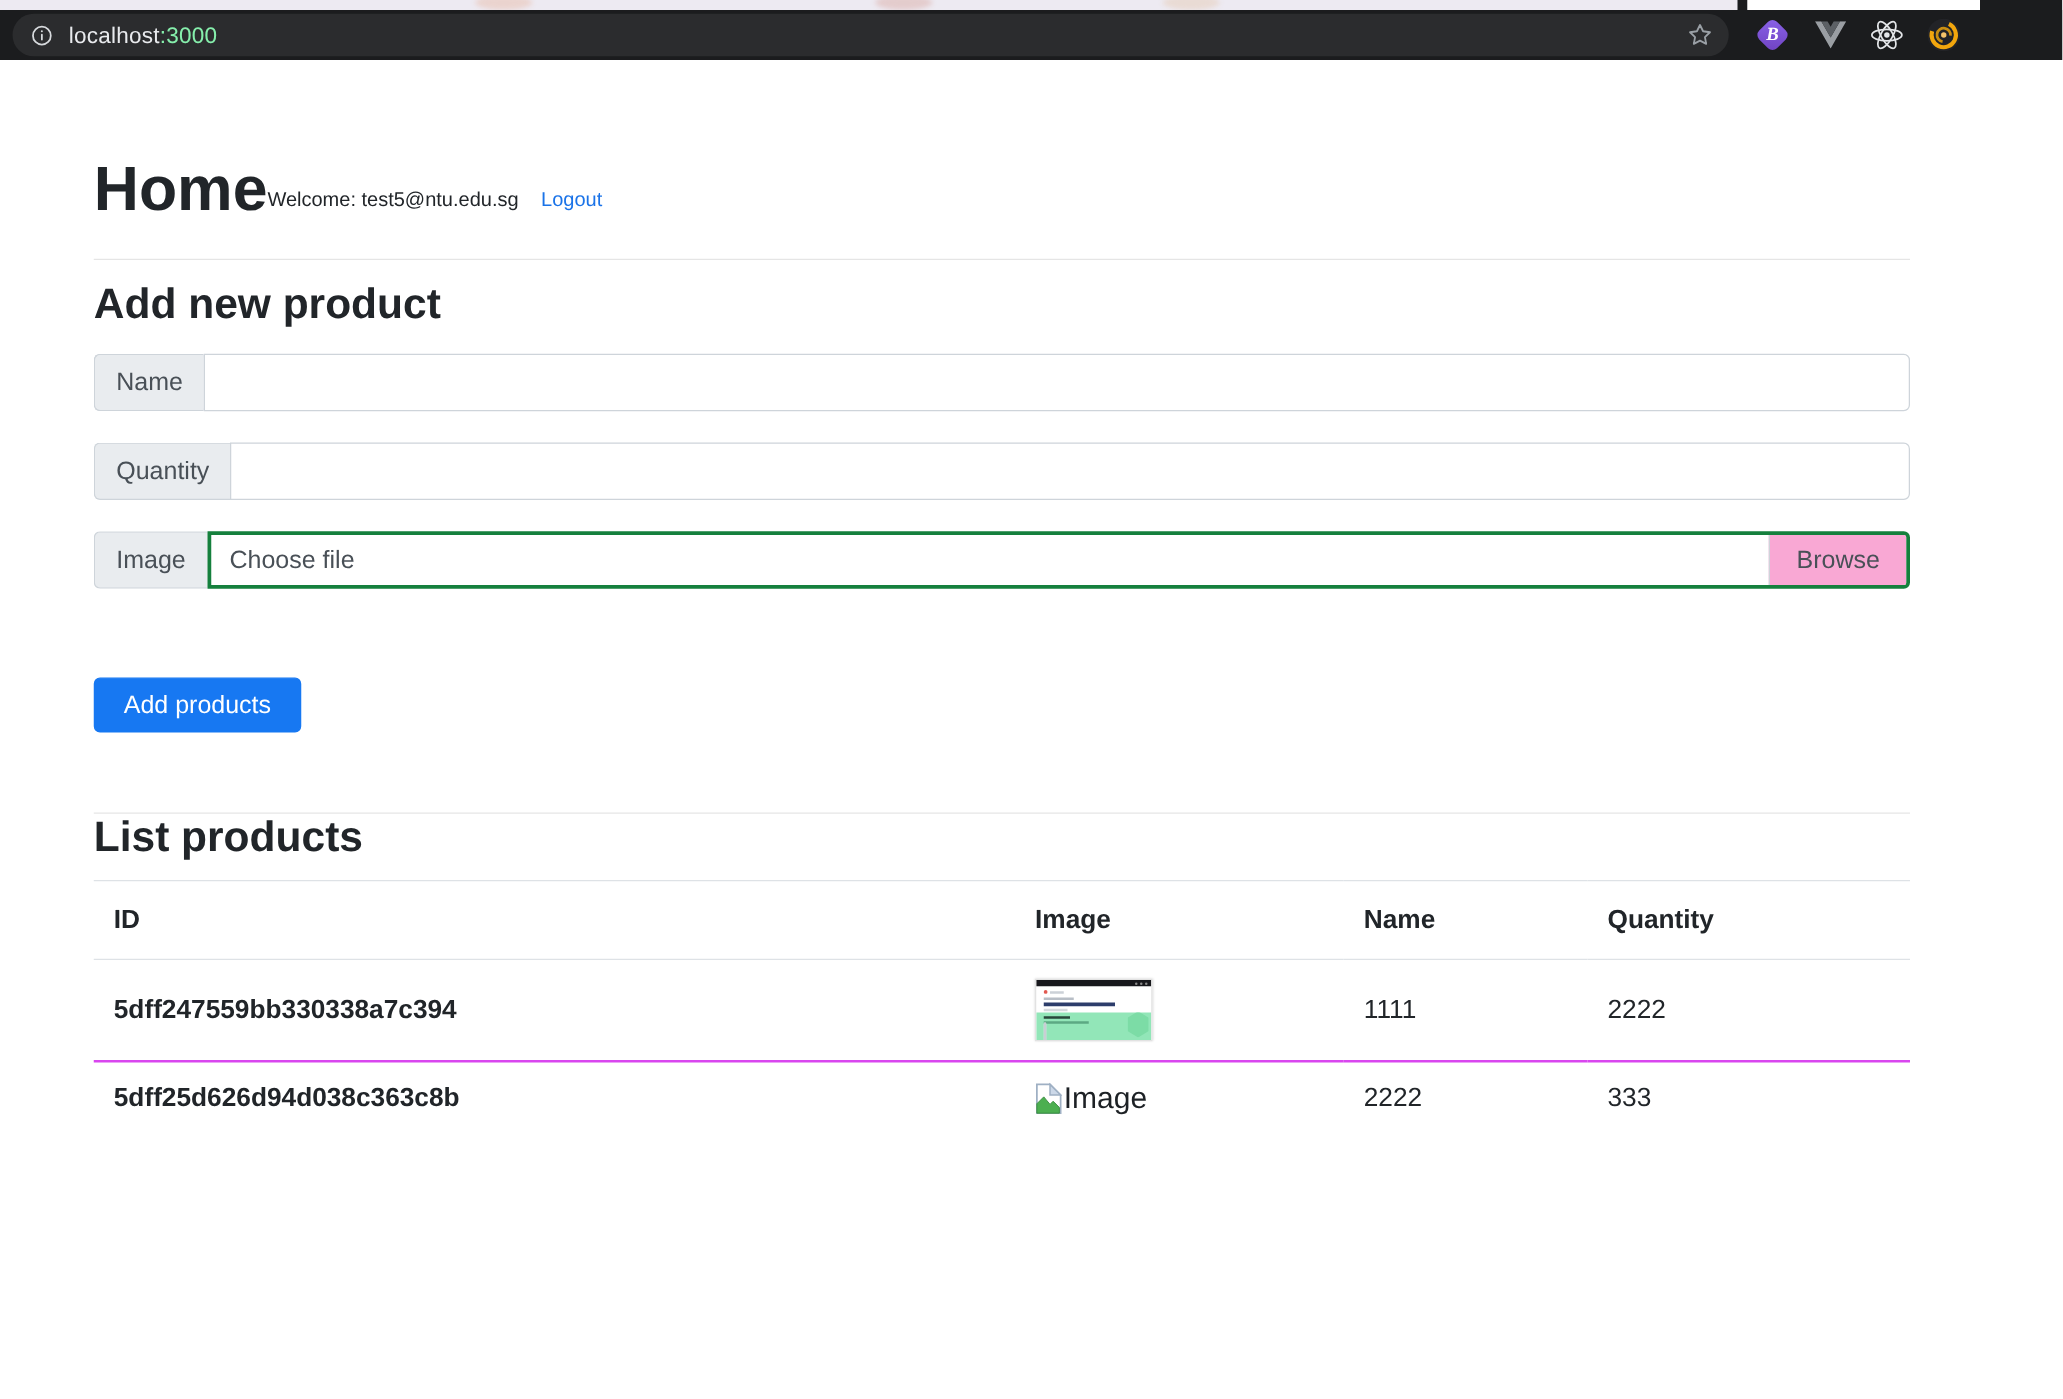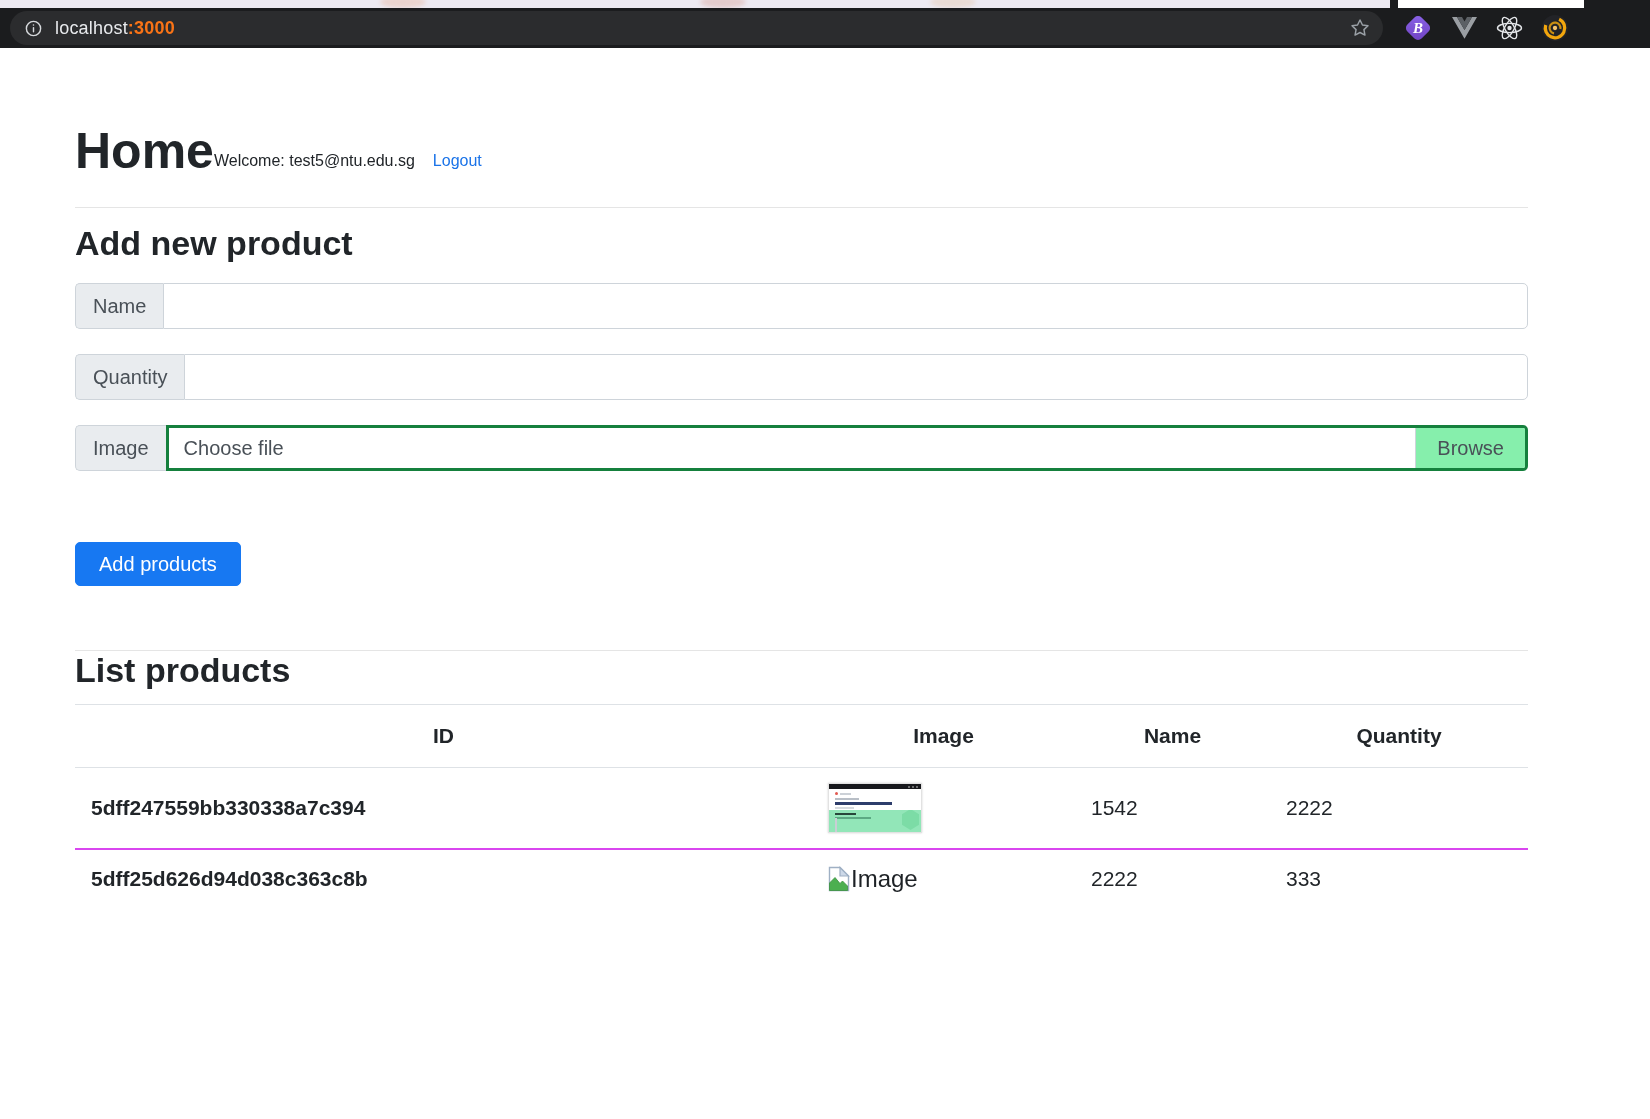--- a/index.html
+++ b/index.html
@@ -19,21 +19,21 @@
   .tab-dark  { position:absolute; left:1584px; top:0; right:0; height:8px; background:#1b1c1e; }
   .tab-dark2 { position:absolute; left:1390px; top:0; width:8px; height:8px; background:#1b1c1e; }
 
   .toolbar { height:40px; background:#1b1c1e; display:flex; align-items:center; padding:0 10px; gap:14px; }
   .omnibox {
     flex:0 0 1373px; height:34px; background:#2b2c2e; border-radius:17px;
     display:flex; align-items:center; padding:0 12px 0 14px; gap:12px;
   }
   .omnibox .url { flex:1; font-size:18px; letter-spacing:.2px; }
   .url .host { color:#e8eaed;text-align:right; }
-  .url .port { color:#f97316;font-weight:bold; }
+  .url .port { color:#86efac; }
   .icon-btn { display:flex; align-items:center; justify-content:center; }
   .ext-icons { display:flex; align-items:center; gap:19px; margin-left:6px; }
   .bs-badge { position:relative; width:30px; height:30px; display:flex; align-items:center; justify-content:center; }
   .bs-badge .diamond {
     position:absolute; width:20px; height:20px; border-radius:5px;
     background:linear-gradient(135deg,#8a63e8,#6f42c1); transform:rotate(45deg);
   }
   .bs-badge .b { position:relative; color:#fff; font-family:"Liberation Serif",serif; font-weight:bold; font-style:italic; font-size:15px; }
 
   
@@ -64,34 +64,34 @@
   .ig-input {
     flex:1; border:1px solid #ced4da; border-radius:0 5px 5px 0;
     font-size:20px; padding:0 14px; color:#495057; outline:none; background:#fff;
   }
   .file-box {
     flex:1; display:flex; border:3px solid #15803d; border-radius:0 5px 5px 0;
     background:#fff; overflow:hidden; cursor:pointer;
   }
   .file-text { flex:1; display:flex; align-items:center; padding:0 15px; font-size:20px; color:#495057; }
   .file-browse {
-    display:flex; align-items:center; padding:0 21px; background:#86efac;
+    display:flex; align-items:center; padding:0 21px; background:#f9a8d4;
     border-left:1px solid #ced4da; color:#495057; font-size:20px;
   }
 
   .btn-primary {
     margin-top:46px; height:44px; padding:0 23px; font-size:20px;
     background:#1778f2; color:#ffffff; border:1px solid #1778f2; border-radius:5px;
     font-family:"Liberation Sans",sans-serif; cursor:pointer;
   }
 
   
   table { width:100%; border-collapse:collapse; margin-top:14px; }
   thead th {
-    text-align:center; font-size:21px; font-weight:bold; color:#212529;
+    text-align:left; font-size:21px; font-weight:bold; color:#212529;
     padding:19px 16px; border-top:1px solid #dee2e6; border-bottom:1px solid #dee2e6;
   }
   tbody th, tbody td { font-size:21px; padding:15px 16px; vertical-align:middle; text-align:left; }
   tbody th { font-weight:bold; }
   tbody tr + tr th, tbody tr + tr td { border-top:2px solid #d946ef; }
 
   
   .thumb { width:94px; height:50px; background:#fff; border:1px solid #e2e2e2; box-shadow:0 0 2px rgba(0,0,0,.18); position:relative; overflow:hidden; }
   .t-bar { height:5px; background:#17181c; display:flex; justify-content:flex-end; align-items:center; gap:2px; padding-right:3px; }
   .t-bar i { width:2px; height:2px; border-radius:50%; background:#8a8a8a; }
@@ -245,21 +245,21 @@
               </div>
               <div class="t-green">
                 <span class="t-hex"></span>
                 <span class="t-line t-g1"></span>
                 <span class="t-line t-g2"></span>
                 <span class="t-btn"></span>
                 
               </div>
             </div>
           </td>
-          <td>1542</td>
+          <td>1111</td>
           <td>2222</td>
         </tr>
         <tr>
           <th>5dff25d626d94d038c363c8b</th>
           <td>
             <span class="broken">
               <svg width="22" height="26" viewBox="0 0 22 26">
                 <path d="M1.5 1.5h10.5l8.5 8.5v14.5h-19z" fill="#ffffff" stroke="#9fb0c4" stroke-width="1.4"></path>
                 <path d="M12 1.5l8.5 8.5h-8.5z" fill="#ccd8e8" stroke="#9fb0c4" stroke-width="1.2"></path>
                 <path d="M1.5 24.5v-7.5l5.5-5.5 5 6 2.5-2.5 5 5v4.5z" fill="#4caf50" stroke="#3b8f40" stroke-width="0.8"></path>

